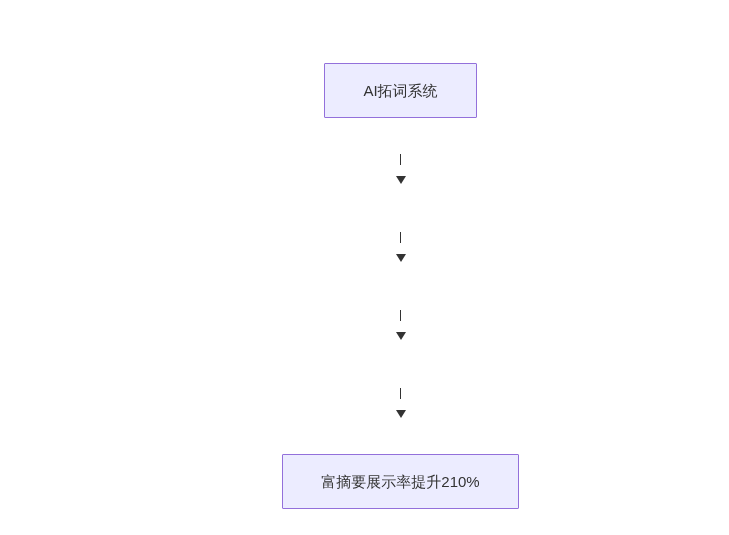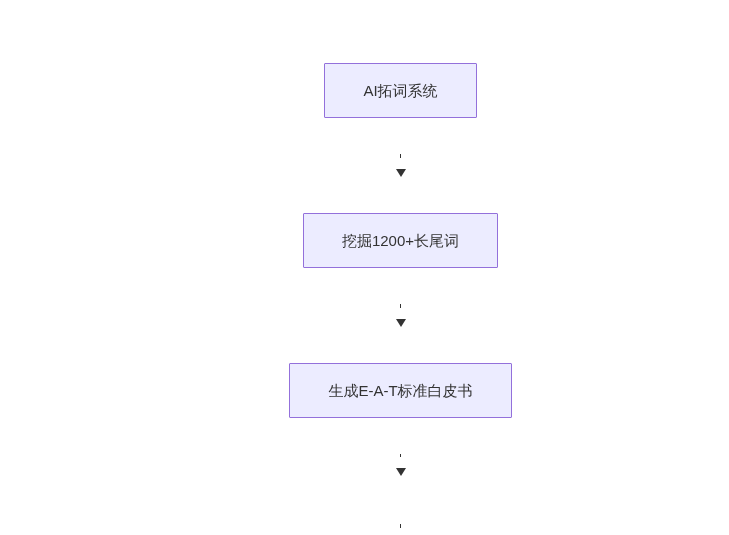--- a/index.html
+++ b/index.html
@@ -62,38 +62,35 @@
 
   <div class="node">
     <span>AI拓词系统</span>
   </div>
 
   <div class="edge">
     <div class="edge-line"></div>
     <div class="edge-head"></div>
   </div>
 
-  <div class="node">
-    <span>挖掘1200+长尾词</span>
-  </div>
-
-  <div class="edge">
-    <div class="edge-line"></div>
-    <div class="edge-head"></div>
-  </div>
-
-  <div class="node">
-    <span>生成E-A-T标准白皮书</span>
-  </div>
 
   <div class="edge">
     <div class="edge-line"></div>
     <div class="edge-head"></div>
   </div>
 
 
   <div class="edge">
     <div class="edge-line"></div>
     <div class="edge-head"></div>
   </div>
 
 
+  <div class="edge">
+    <div class="edge-line"></div>
+    <div class="edge-head"></div>
+  </div>
+
+  <div class="node">
+    <span>富摘要展示率提升210%</span>
+  </div>
+
 </div>
 
 </body></html>

